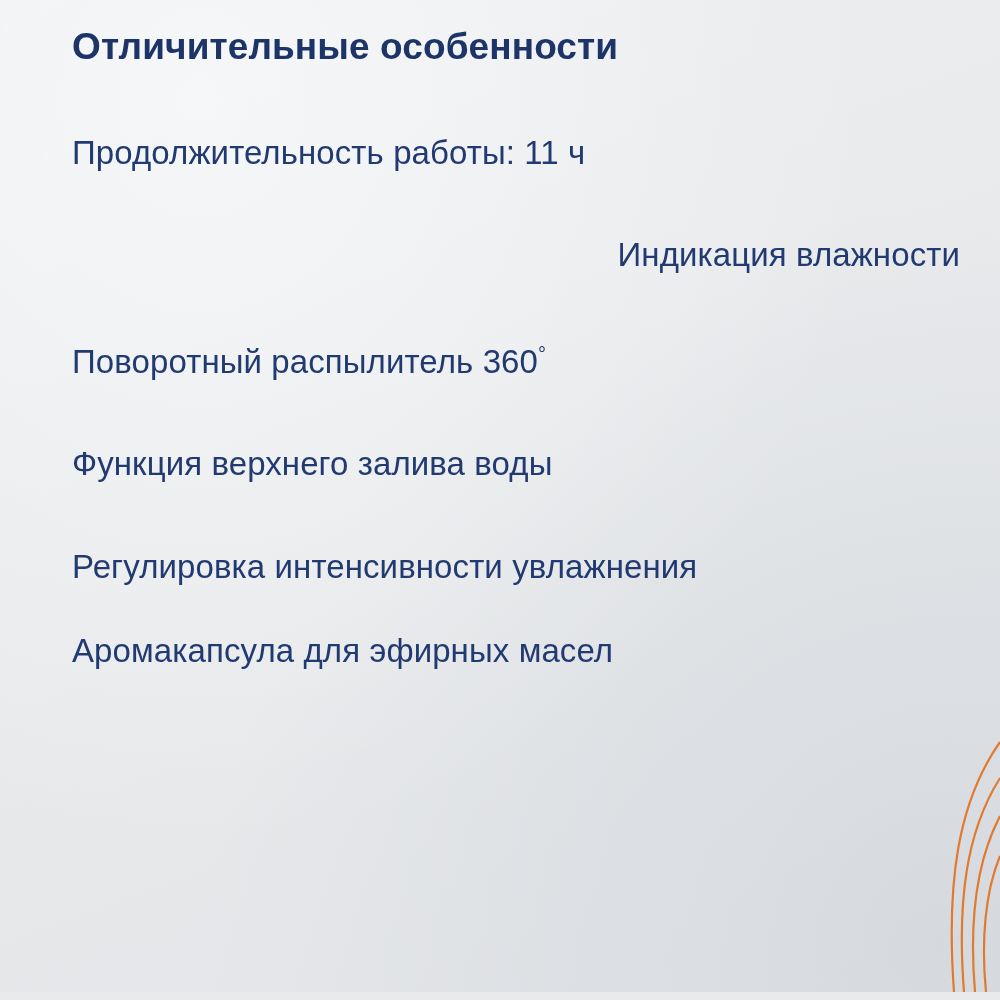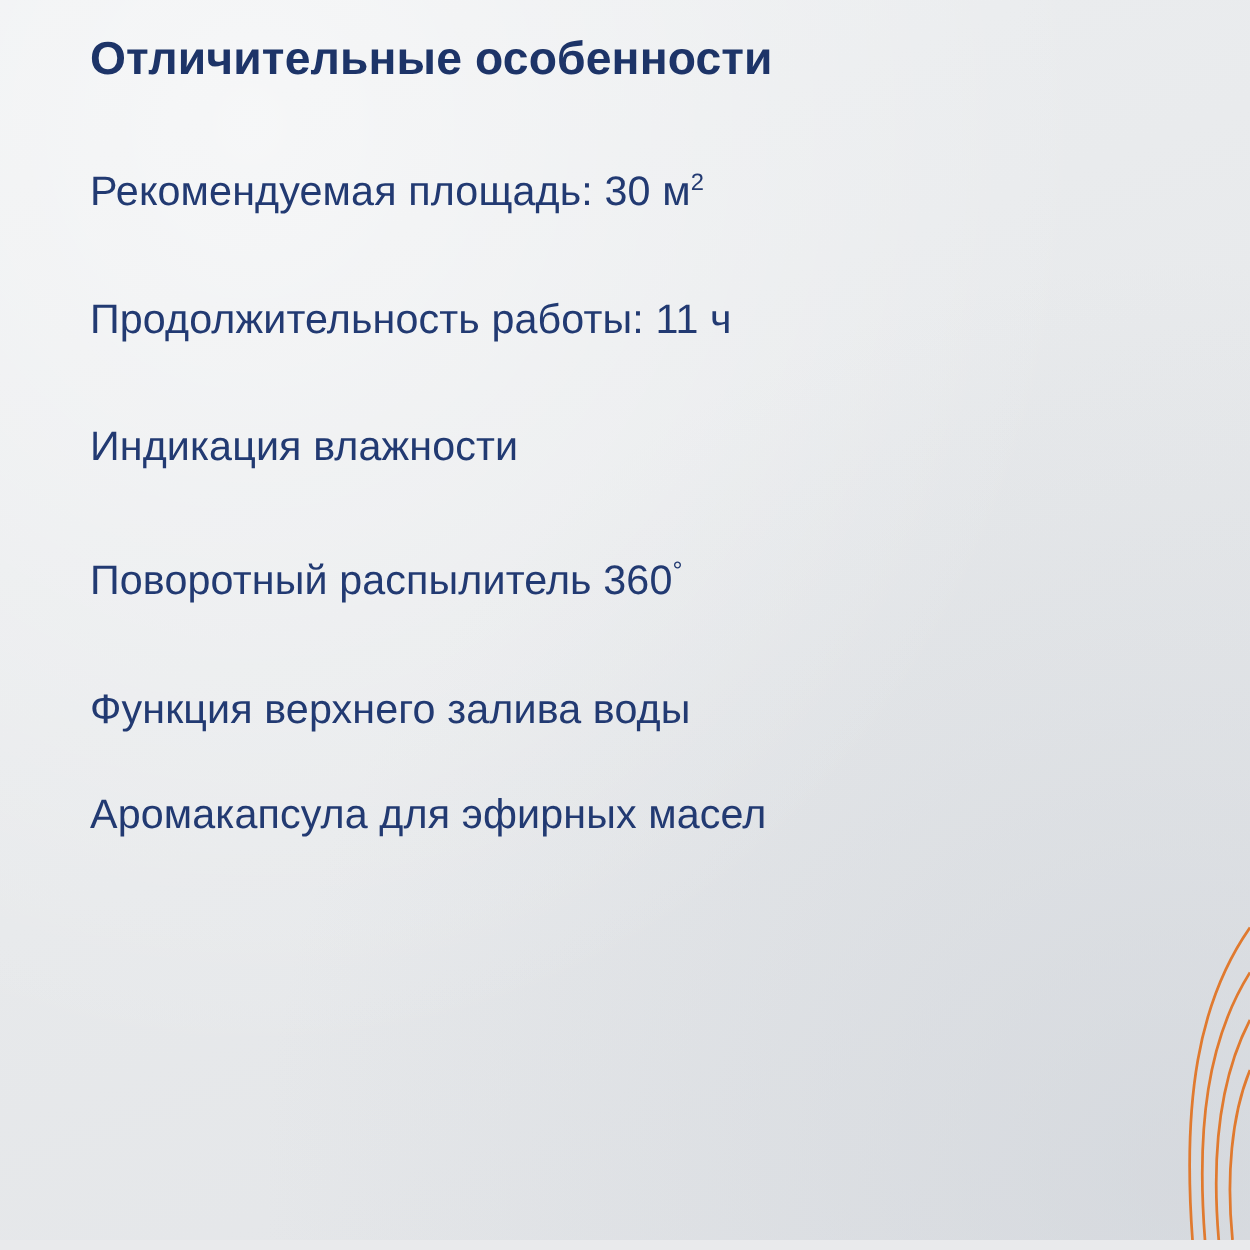--- a/index.html
+++ b/index.html
@@ -63,21 +63,21 @@
     line-height: 1.1;
     letter-spacing: 0.1px;
     white-space: nowrap;
   }
 
   
   .feature-item.i0 { margin-top: 78px; }
   .feature-item.i1 { margin-top: 66px; }
   .feature-item.i2 { margin-top: 66px; }
   .feature-item.i3 { margin-top: 66px; }
-  .feature-item.i4 { margin-top: 66px; }
+  .feature-item.i4 { margin-top: 66px; text-align: right; }
   .feature-item.i5 { margin-top: 71px; }
   .feature-item.i6 { margin-top: 66px; }
   .feature-item.i7 { margin-top: 66px; }
   .feature-item.i8 { margin-top: 48px; }
 
   .sup {
     font-size: 19px;
     vertical-align: super;
     line-height: 0;
   }
@@ -103,41 +103,41 @@
 
 <div class="page">
 
   <div class="content">
 
     <h1 class="heading">Отличительные особенности</h1>
 
     <ul class="feature-list">
 
 
-      <li class="feature-item i1">
-        <span>Рекомендуемая площадь: 30 м</span><span class="sup">2</span>
-      </li>
 
       <li class="feature-item i2">
         <span>Продолжительность работы: 11 ч</span>
       </li>
 
 
       <li class="feature-item i4">
         <span>Индикация влажности</span>
       </li>
 
       <li class="feature-item i5">
         <span>Поворотный распылитель 360</span><span class="deg">°</span>
       </li>
 
       <li class="feature-item i6">
         <span>Функция верхнего залива воды</span>
       </li>
 
+      <li class="feature-item i7">
+        <span>Регулировка интенсивности увлажнения</span>
+      </li>
 
       <li class="feature-item i8">
         <span>Аромакапсула для эфирных масел</span>
       </li>
 
     </ul>
   </div>
 
   <svg class="corner-arcs" viewBox="0 0 150 260">
     <g fill="none" stroke="#e07a2f" stroke-width="2.2">

